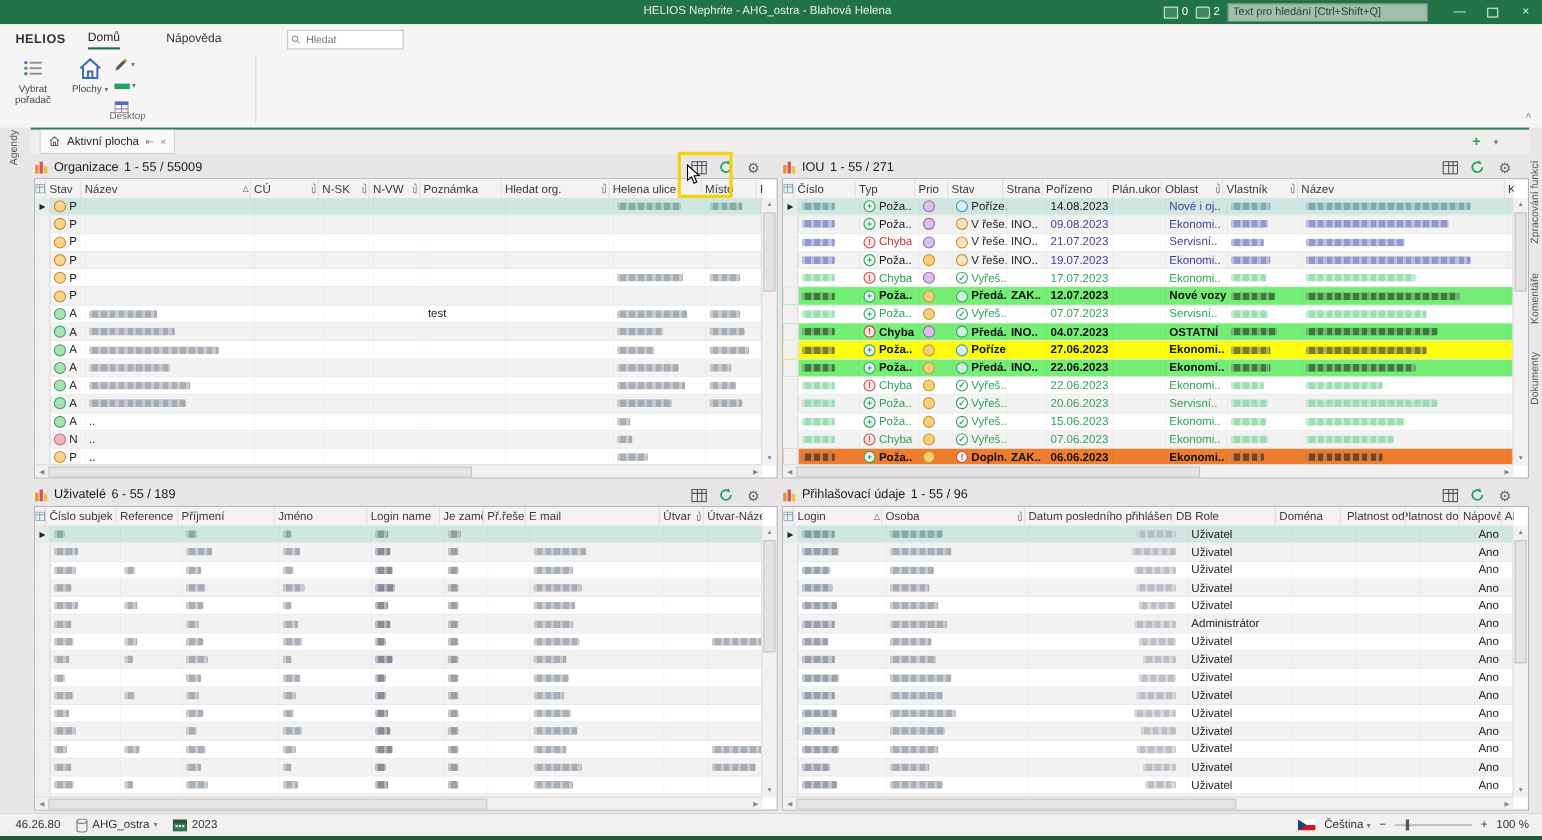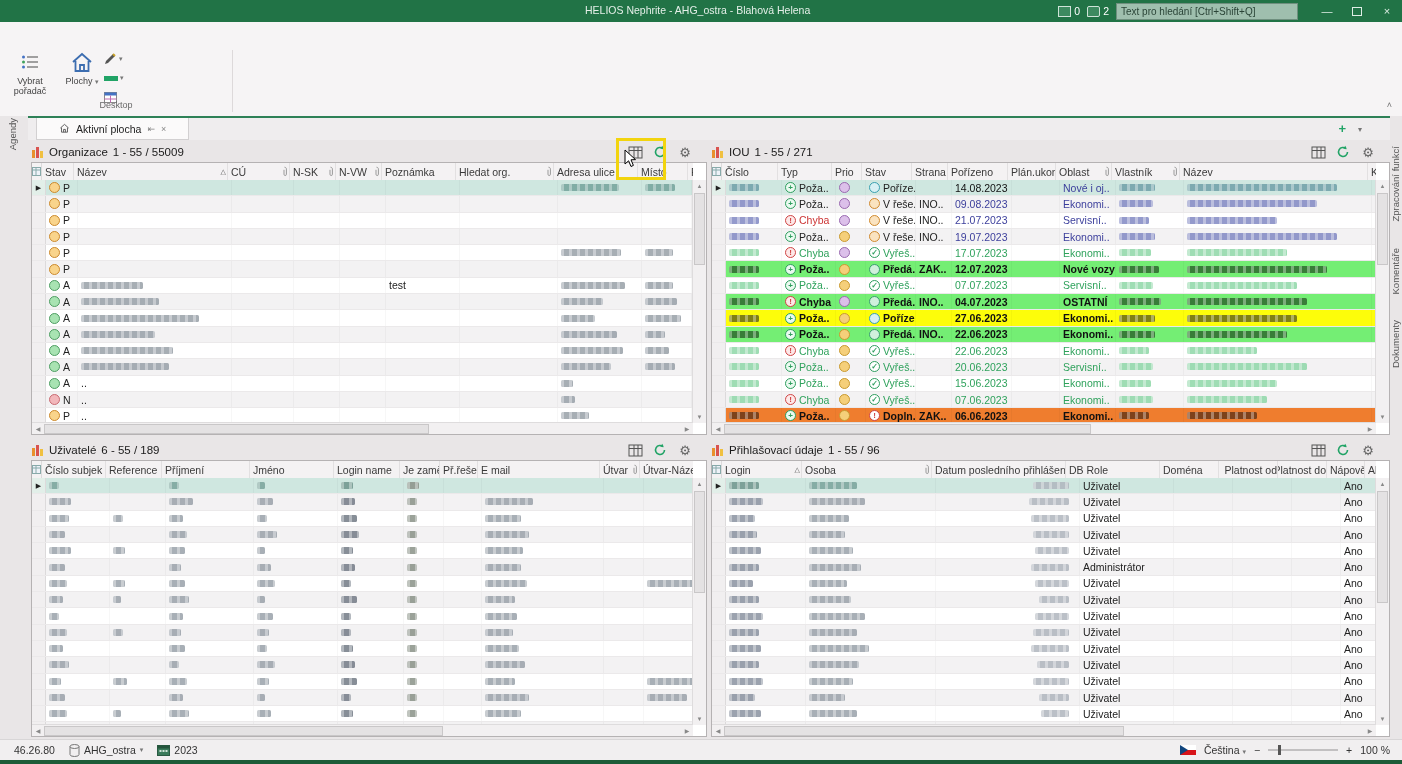--- a/index.html
+++ b/index.html
@@ -37,21 +37,21 @@
   .smallbtn{display:flex;align-items:center;gap:2px;height:14px;font-size:8px;color:#777;}
   .chev{color:#777;font-size:7px;}
   .group-label{position:absolute;left:0;top:52px;width:232px;text-align:center;
                font-size:9px;color:#6a6a6a;}
   .group-div{position:absolute;left:232px;top:2px;height:62px;width:1px;background:#ddd9da;}
   .ribbon-collapse{position:absolute;right:10px;top:78px;color:#777;font-size:9px;}
   .greenline{position:absolute;left:28px;top:116px;width:1362px;height:2px;background:#2e8157;}
   
   .tabstrip{position:absolute;left:28px;top:118px;width:1362px;height:22px;background:#efedee;}
   .doc-tab{position:absolute;left:8px;top:0;height:21px;background:#fbfafa;border:1px solid #d2d0d1;
-           border-top:0;display:flex;align-items:center;padding:0 22px;gap:6px;font-size:10.5px;color:#222;}
+           border-top:0;display:flex;align-items:center;padding:0 7px;gap:6px;font-size:10.5px;color:#222;}
   .tab-pin,.tab-close{color:#888;font-size:9px;}
   .tab-plus{position:absolute;right:44px;top:3px;color:#21a366;font-size:13px;font-weight:bold;}
   .tab-chev{position:absolute;right:28px;top:7px;color:#777;font-size:8px;}
   .vtext{writing-mode:vertical-rl;transform:rotate(180deg);font-size:9.5px;color:#555;}
   .agendy{position:absolute;left:7px;top:118px;}
   .right-rail{position:absolute;right:0;top:140px;width:14px;bottom:26px;display:flex;
               flex-direction:column;align-items:center;gap:26px;padding-top:6px;background:#e9e6e7;}
   
   .panel{position:absolute;}
   .phead{height:20px;display:flex;align-items:center;gap:5px;font-size:11.5px;}
@@ -117,20 +117,32 @@
     <input class="tb-search" placeholder="Text pro hledání [Ctrl+Shift+Q]" style="">
     <span class="winbtn">—</span>
     <span class="winbtn">
         <span class="winbox"></span>
       </span>
     <span class="winbtn">×</span>
   </div>
 </div>
 
 <div class="ribbon">
+  <div class="menu-row">
+    <span class="menu-helios">HELIOS</span>
+    <span class="menu-tab active">Domů</span>
+    <span class="menu-tab">Nápověda</span>
+    <span class="ribbon-search">
+      <svg class="mag" width="8" height="8" viewBox="0 0 8 8">
+          <circle cx="3.2" cy="3.2" r="2.4" fill="none" stroke="#999" stroke-width="1"></circle>
+          <line x1="5" y1="5" x2="7.4" y2="7.4" stroke="#999" stroke-width="1"></line>
+        </svg>
+      <input placeholder="Hledat" style="">
+    </span>
+  </div>
   <div class="ribbon-body">
     <div class="bigbtn" style="left:4px;">
       <div class="bi">
         <svg width="18" height="18" viewBox="0 0 18 18">
           <circle cx="2.5" cy="3" r="1.5" fill="#4472c4"></circle>
             <rect x="6" y="2.2" width="11" height="1.6" fill="#8a8a8a"></rect>
           <circle cx="2.5" cy="8" r="1.5" fill="#3fa25c"></circle>
             <rect x="6" y="7.2" width="11" height="1.6" fill="#8a8a8a"></rect>
           <circle cx="2.5" cy="13" r="1.5" fill="#4472c4"></circle>
             <rect x="6" y="12.2" width="11" height="1.6" fill="#8a8a8a"></rect>
@@ -266,21 +278,21 @@
         </div>
         <div class="gh" style="width: 94px;">
           <span>Hledat org.</span>
           <span class="clip">
             <svg width="7" height="11" viewBox="0 0 7 11">
               <path d="M3.5 1.2c1.1 0 1.9.8 1.9 1.9v5.2a1.2 1.2 0 0 1-2.4 0V3.8" fill="none" stroke="#999" stroke-width="1"></path>
             </svg>
           </span>
         </div>
         <div class="gh" style="width: 80px;">
-          <span>Adresa ulice</span>
+          <span>Helena ulice</span>
         </div>
         <div class="gh" style="width: 46px;">
           <span>Místo</span>
         </div>
         <div class="gh" style="width: 40px;">
           <span>PSČ</span>
         </div>
       </div>
       <div class="gbody">
         <div class="grow sel">

